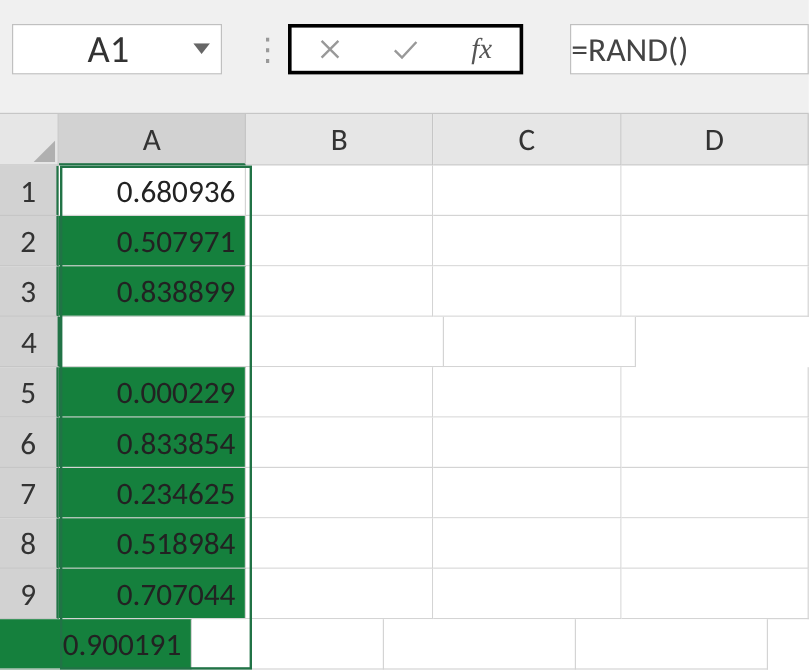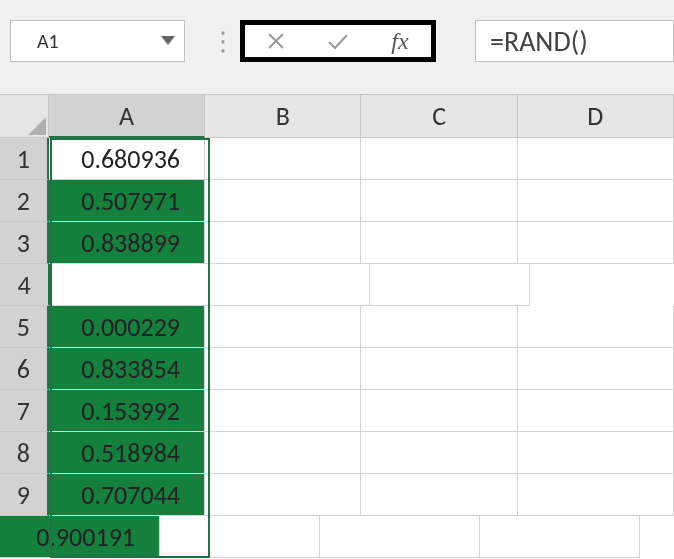--- a/index.html
+++ b/index.html
@@ -24,22 +24,23 @@
     width: 175px;
     height: 42px;
     background: #fff;
     border: 1px solid #c0c0c0;
     display: flex;
     align-items: center;
   }
   .name-box-text {
     flex: 1;
     padding-left: 26px;
-    font-size: 20px;
+    font-size: 32px;
     color: #333;
+    margin-left: 36px;
   }
   .name-box-arrow {
     width: 32px;
     display: flex;
     align-items: center;
     justify-content: center;
     color: #666;
   }
   .vsep {
     position: absolute;
@@ -48,21 +49,21 @@
     height: 32px;
     color: #999;
     font-size: 26px;
   }
   .fx-group {
     position: absolute;
     left: 240px;
     top: 20px;
     height: 42px;
     background: #fff;
-    border: 5px solid #000000;
+    border: 3px solid #000000;
     display: flex;
     align-items: center;
     width: 196px;
   }
   .fx-btn {
     flex: 1;
     display: flex;
     align-items: center;
     justify-content: center;
     color: #888;
@@ -80,21 +81,20 @@
   .formula-input {
     position: absolute;
     left: 475px;
     top: 20px;
     height: 42px;
     right: 0;
     background: #fff;
     border: 1px solid #c0c0c0;
     display: flex;
     align-items: center;
-    padding-left: 14px;
     font-size: 28px;
     color: #444;
     font-family: Calibri, Arial, sans-serif;
   }
   .grid {
     position: absolute;
     top: 95px;
     left: 0;
     right: 0;
   }
@@ -144,21 +144,21 @@
     border-right: 2px solid #217346;
   }
   .cell {
     border-right: 1px solid #d4d4d4;
     border-bottom: 1px solid #d4d4d4;
     font-size: 26px;
     color: #222;
     display: flex;
     align-items: center;
     justify-content: flex-end;
-    padding-right: 24px;
+    padding-right: 8px;
     background: #fff;
   }
   .colA { width: 160px; }
   .colB { width: 160px; }
   .colC { width: 160px; }
   .colD { width: 160px; }
   .selected-range {
     position: absolute;
     border: 2px solid #217346;
     pointer-events: none;
@@ -251,21 +251,21 @@
       </div>
       <div class="row">
         <div class="row-h sel">6</div>
         <div class="cell colA shaded">0.833854</div>
         <div class="cell colB"></div>
         <div class="cell colC"></div>
         <div class="cell colD"></div>
       </div>
       <div class="row">
         <div class="row-h sel">7</div>
-        <div class="cell colA shaded">0.153992</div>
+        <div class="cell colA shaded">0.234625</div>
         <div class="cell colB"></div>
         <div class="cell colC"></div>
         <div class="cell colD"></div>
       </div>
       <div class="row">
         <div class="row-h sel">8</div>
         <div class="cell colA shaded">0.518984</div>
         <div class="cell colB"></div>
         <div class="cell colC"></div>
         <div class="cell colD"></div>

